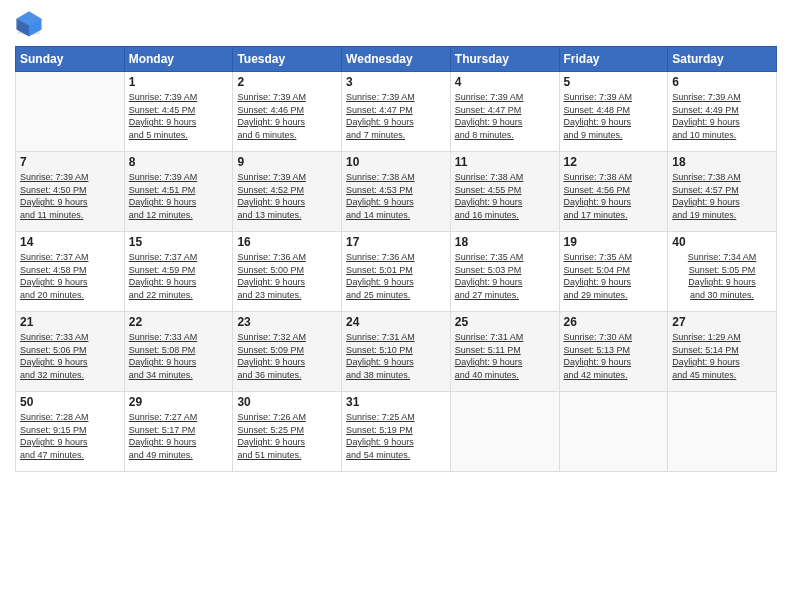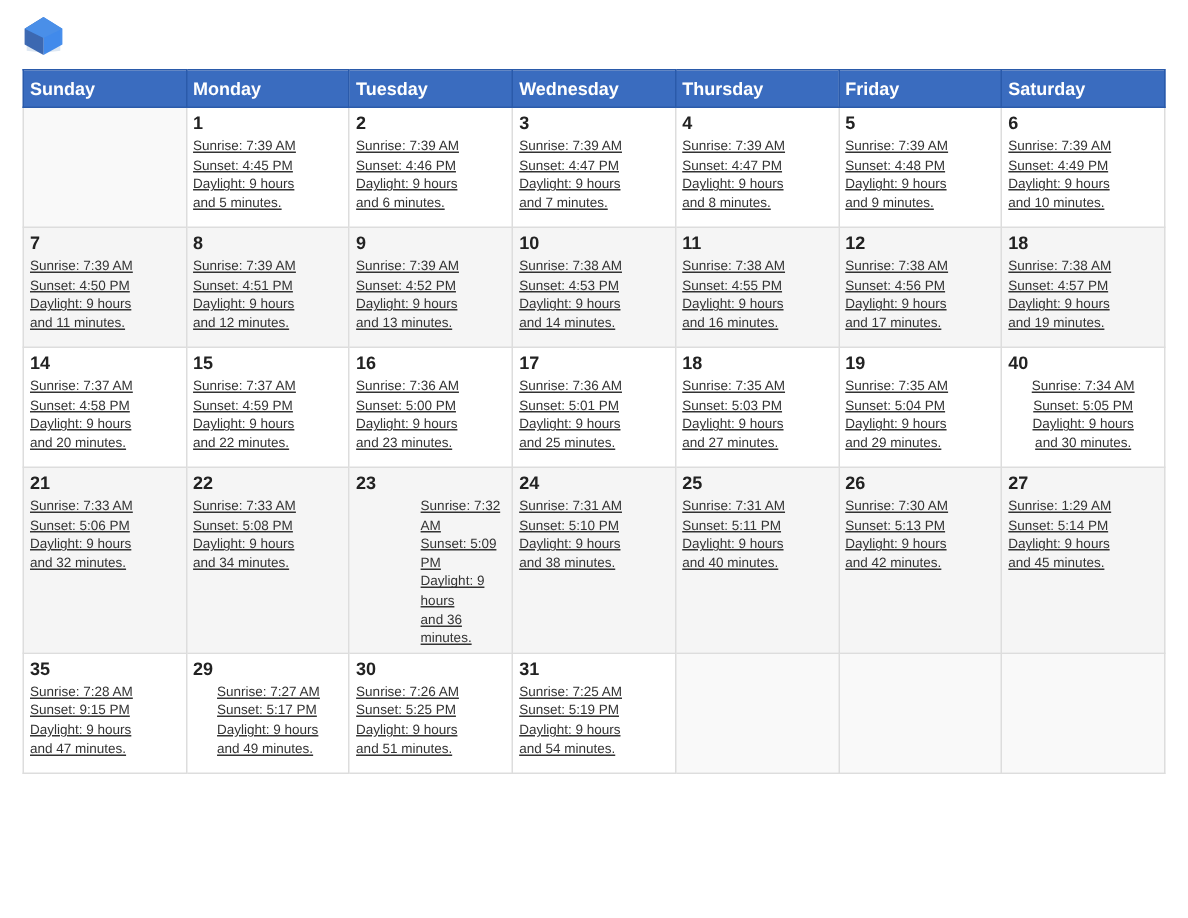--- a/index.html
+++ b/index.html
@@ -290,21 +290,21 @@
           </td>
           <td>
             <span class="day-num">22</span>
             <div class="day-info" style="white-space: pre-line;">Sunrise: 7:33 AM
 Sunset: 5:08 PM
 Daylight: 9 hours
 and 34 minutes.</div>
           </td>
           <td>
             <span class="day-num">23</span>
-            <div class="day-info" style="white-space: pre-line; margin-left: 43px;">Sunrise: 7:32 AM
+            <div class="day-info" style="white-space: pre-line;">Sunrise: 7:32 AM
 Sunset: 5:09 PM
 Daylight: 9 hours
 and 36 minutes.</div>
           </td>
           <td>
             <span class="day-num">24</span>
             <div class="day-info" style="white-space: pre-line;">Sunrise: 7:31 AM
 Sunset: 5:10 PM
 Daylight: 9 hours
 and 38 minutes.</div>
@@ -326,29 +326,29 @@
           <td>
             <span class="day-num">27</span>
             <div class="day-info" style="white-space: pre-line;">Sunrise: 1:29 AM
 Sunset: 5:14 PM
 Daylight: 9 hours
 and 45 minutes.</div>
           </td>
         </tr>
         <tr>
           <td>
-            <span class="day-num">35</span>
+            <span class="day-num">50</span>
             <div class="day-info" style="white-space: pre-line;">Sunrise: 7:28 AM
 Sunset: 9:15 PM
 Daylight: 9 hours
 and 47 minutes.</div>
           </td>
           <td>
             <span class="day-num">29</span>
-            <div class="day-info" style="white-space: pre-line; margin-left: 16px;">Sunrise: 7:27 AM
+            <div class="day-info" style="white-space: pre-line;">Sunrise: 7:27 AM
 Sunset: 5:17 PM
 Daylight: 9 hours
 and 49 minutes.</div>
           </td>
           <td>
             <span class="day-num">30</span>
             <div class="day-info" style="white-space: pre-line;">Sunrise: 7:26 AM
 Sunset: 5:25 PM
 Daylight: 9 hours
 and 51 minutes.</div>

